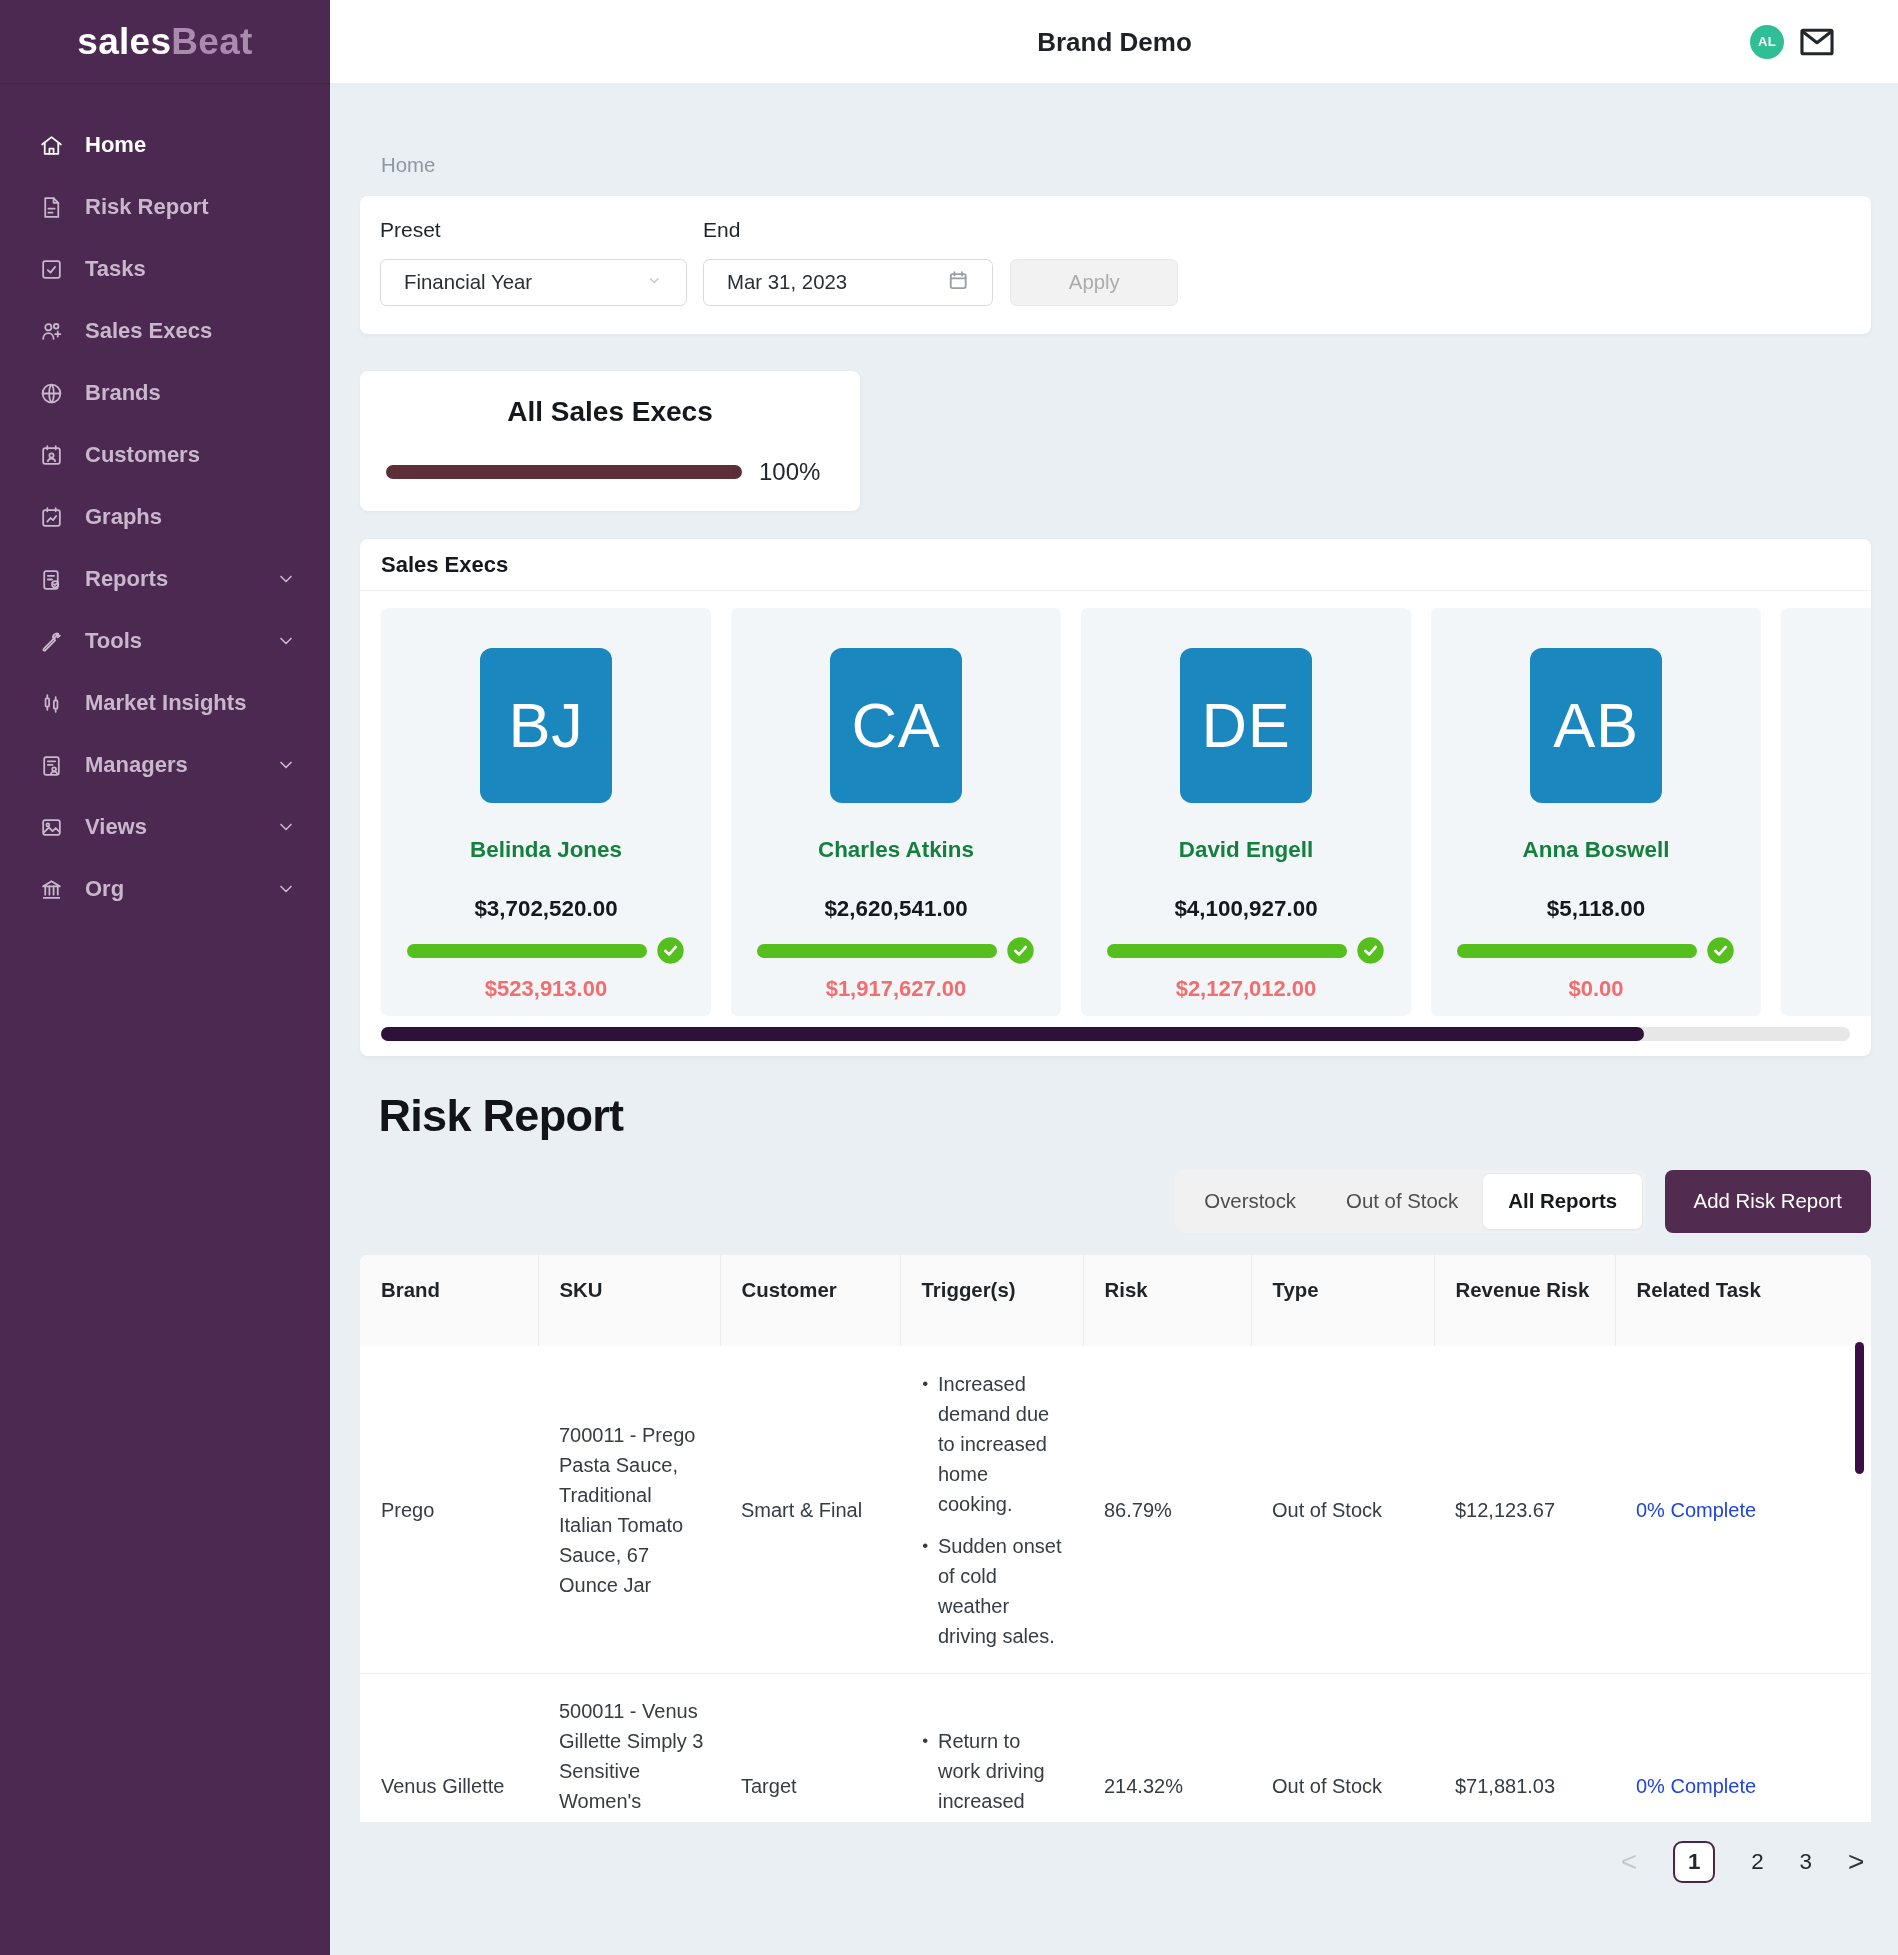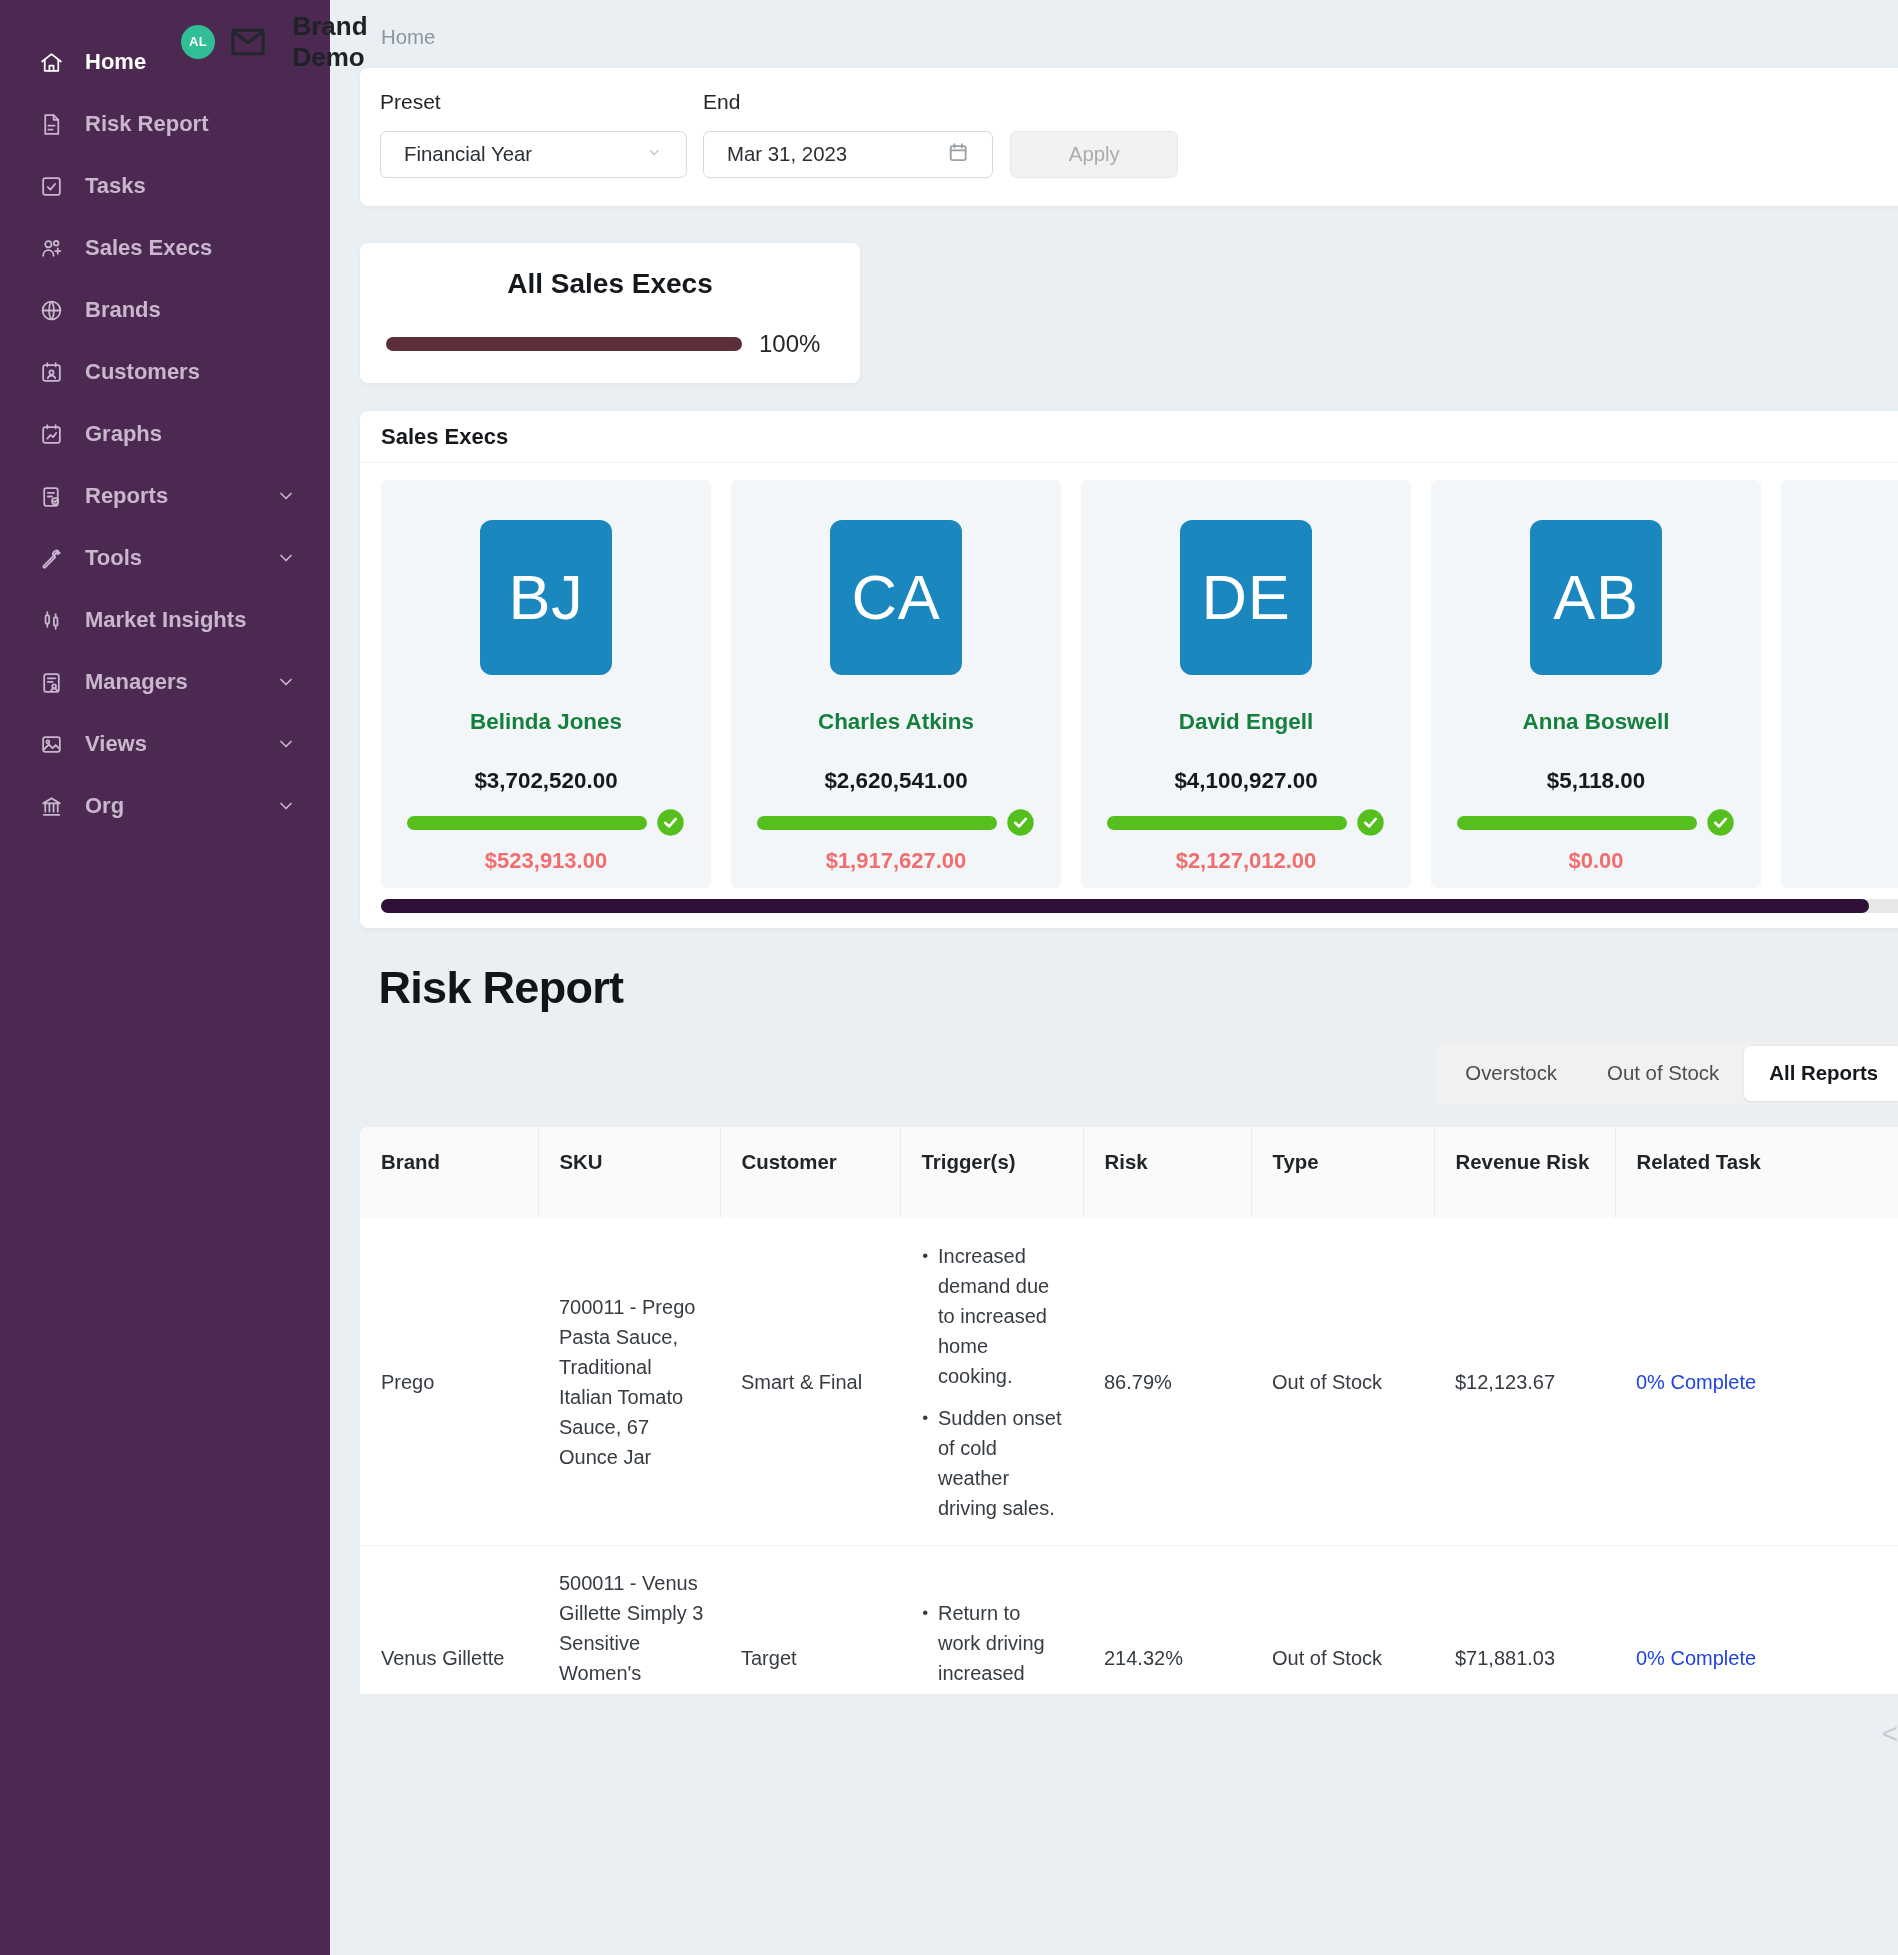--- a/index.html
+++ b/index.html
@@ -13,21 +13,21 @@
   .logo-beat { color:#A98CAD; }
   .nav { margin-top:41px; display:flex; flex-direction:column; }
   .nav-item { display:flex; align-items:center; height:42px; margin-bottom:20px; padding:0 34px 0 38px; color:#C9B8CD; font-size:22px; font-weight:600; cursor:pointer; }
   .nav-item.active { color:#FFFFFF; }
   .nav-icon { width:26px; height:26px; margin-right:21px; display:inline-flex; align-items:center; justify-content:center; flex-shrink:0; }
   .nav-icon svg { width:25px; height:25px; stroke:currentColor; fill:none; stroke-width:1.7; stroke-linecap:round; stroke-linejoin:round; }
   .nav-chevron { margin-left:auto; display:inline-flex; }
   .nav-chevron svg { width:20px; height:20px; stroke:currentColor; fill:none; stroke-width:2; stroke-linecap:round; stroke-linejoin:round; }
 
   
-  .main { flex:1; display:flex; flex-direction:row; min-width:0; }
+  .main { flex:1; display:flex; flex-direction:column; min-width:0;gap:45px; }
   .topbar { height:83px; background:#FFFFFF; position:relative; flex-shrink:0; }
   .topbar-title { position:absolute; left:50%; top:50%; transform:translate(-50%,-50%); font-size:26px; font-weight:600; color:#1E2227; }
   .topbar-icons { position:absolute; right:65px; top:50%; transform:translateY(-50%); display:flex; align-items:center; gap:16px; }
   .avatar { width:34px; height:34px; border-radius:50%; background:#2FBE96; color:#fff; font-size:13px; font-weight:600; display:flex; align-items:center; justify-content:center; letter-spacing:0.3px; }
   .mail-icon svg { width:34px; height:28px; stroke:#23272B; fill:none; stroke-width:2.4; stroke-linejoin:round; display:block; }
 
   .content { padding:0 28px 0 30px; display:flex; flex-direction:column; min-height:0; }
   .breadcrumb { margin-top:26px; font-size:20.4px; color:#8E979E; padding-left:21px; }
 
   
@@ -94,20 +94,24 @@
   .pagination { margin-top:18.5px; display:flex; justify-content:flex-end; align-items:center; gap:36px; padding-right:6.6px; }
   .pg-arrow { font-size:28px; color:#30363C; cursor:pointer; line-height:1; }
   .pg-arrow.disabled { color:#C2C9CF; }
   .pg-num { font-size:22.4px; color:#24292E; cursor:pointer; }
   .pg-num.active { width:42px; height:42px; border:2px solid #4A2545; border-radius:9.2px; background:#fff; font-weight:700; display:flex; align-items:center; justify-content:center; }
 </style>
 </head>
 <body>
 
 <aside class="sidebar">
+  <div class="logo-bar">
+    <span class="logo-sales">sales</span>
+      <span class="logo-beat">Beat</span>
+  </div>
   <nav class="nav">
 
     <div class="nav-item active">
       <span class="nav-icon">
           <svg viewBox="0 0 24 24">
             <path d="M3 11 L12 4 L21 11"></path>
             <path d="M5.5 9.5 V20 H18.5 V9.5"></path>
             <path d="M10 20 V15 H14 V20"></path>
           </svg>
         </span>

